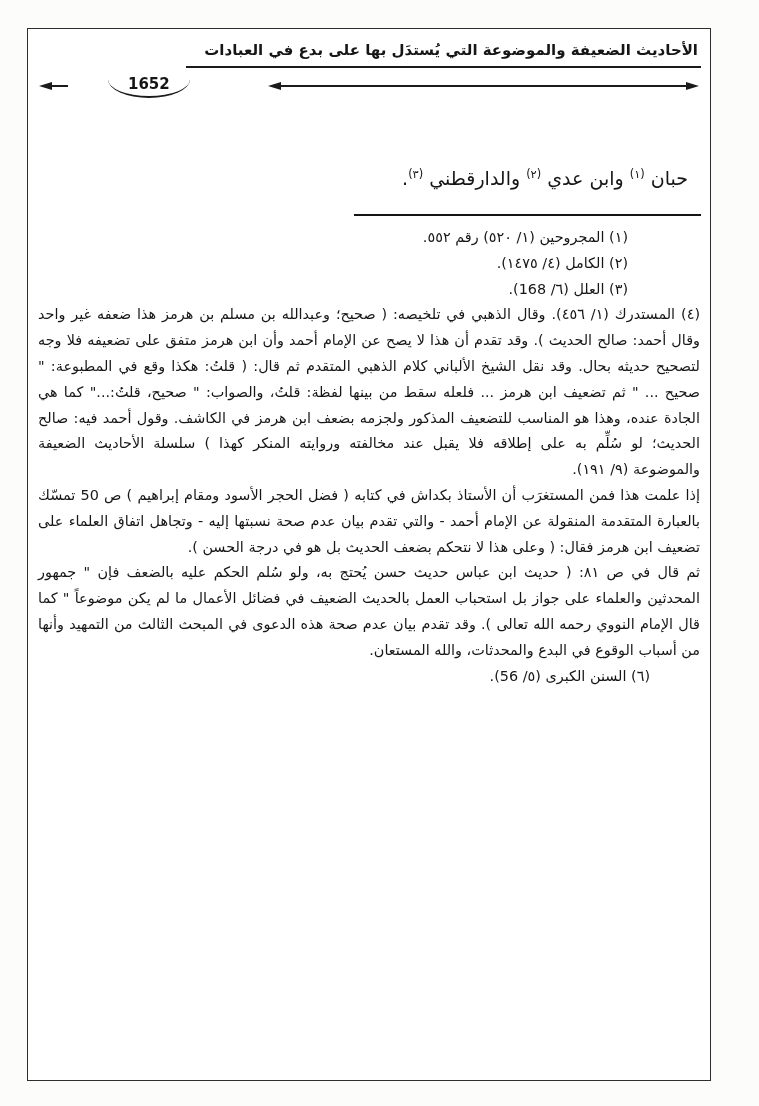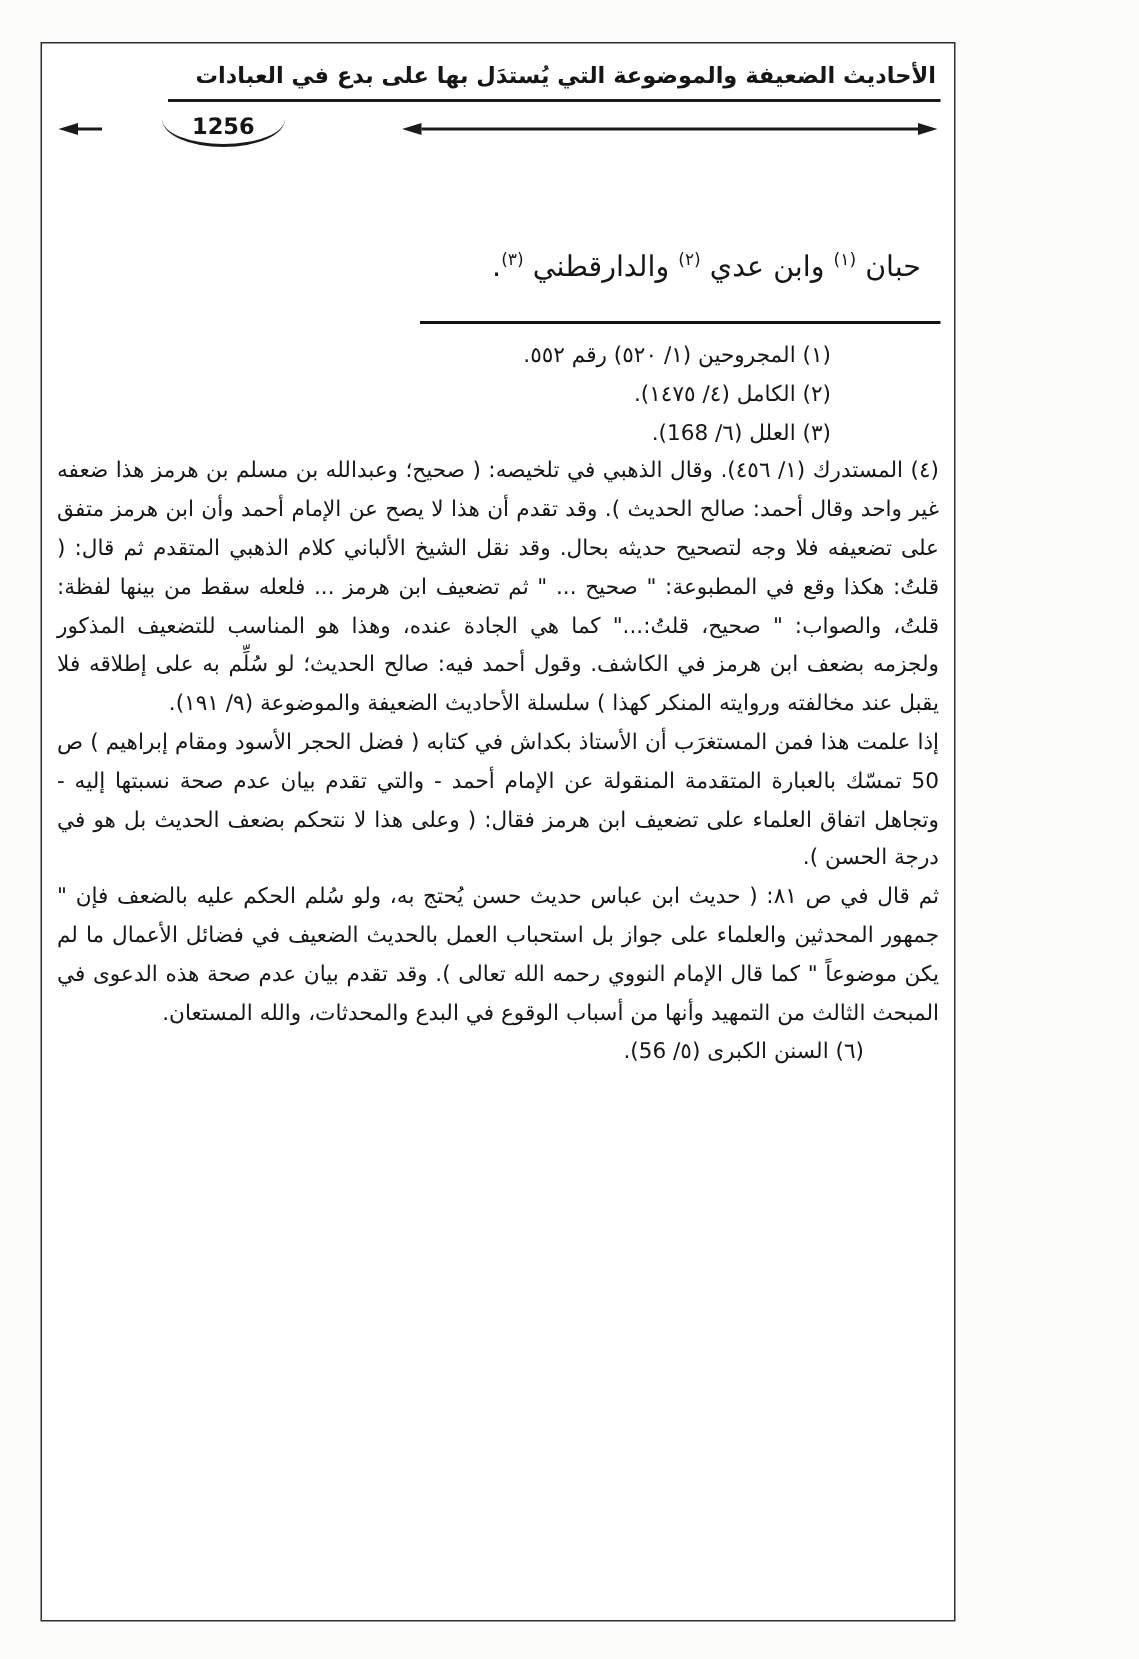--- a/index.html
+++ b/index.html
@@ -6,21 +6,21 @@
   body {
     width:759px; height:1106px;
     background:#fcfcfa;
     position:relative;
     font-family:"DejaVu Sans", sans-serif;
     color:#161616;
     overflow:hidden;
   }
   .frame {
     position:absolute; top:28px; left:27px;
-    width:610px; height:1053px;
+    width:684px; height:1053px;
     border:1px solid #2e2e2e;
     box-sizing:border-box;
     background:#ffffff;
     overflow:hidden;
   }
   .inner { padding:0 9px; box-sizing:border-box; height:100%; }
 
   
   .title-row { direction:rtl; text-align:right; padding:11px 0 0; }
   .book-title {
@@ -88,21 +88,21 @@
   <div class="inner">
 
     <div class="title-row">
       <span class="book-title">الأحاديث الضعيفة والموضوعة التي يُستدَل بها على بدع في العبادات</span>
     </div>
 
     <div class="rule-row">
       <span class="tri tri-left"></span>
       <span class="edge-bar"></span>
       <span class="pagenum-wrap">
-        <span>1256</span>
+        <span>1652</span>
       </span>
       <span class="arrowline">
         <span class="tri tri-left"></span>
         <span class="bar"></span>
         <span class="tri tri-right"></span>
       </span>
     </div>
 
     <div class="main">
       <p class="supify">حبان <sup>(١)</sup> وابن عدي <sup>(٢)</sup> والدارقطني <sup>(٣)</sup>.</p>

